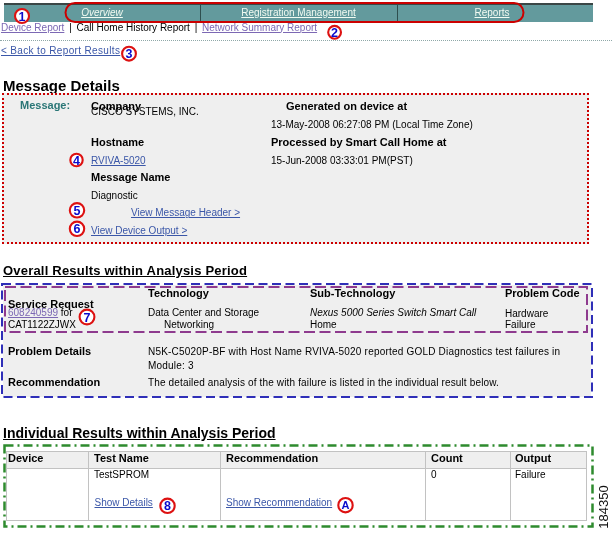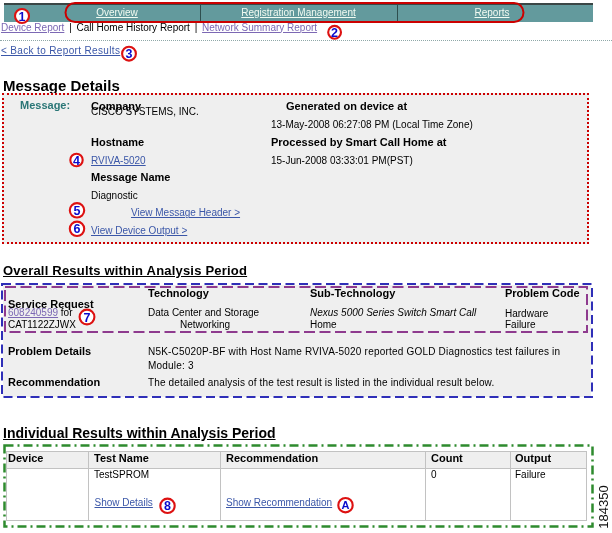--- a/index.html
+++ b/index.html
@@ -11,21 +11,21 @@
 a{text-decoration:underline;}
 .blu{color:#3B57A8;}
 .pur{color:#7C68B4;}
 </style>
 </head>
 <body>
 
 <div class="abs" style="left:4px;top:3px;width:589px;height:19px;background:#639A9D;border-top:2px solid #3A4646;box-sizing:border-box;"></div>
 <div class="abs" style="left:200px;top:4px;width:1px;height:18px;background:#2E4F4F;"></div>
 <div class="abs" style="left:397px;top:4px;width:1px;height:18px;background:#2E4F4F;"></div>
-<div class="abs t10" style="left:19px;top:6.5px;width:196px;text-align:center;"><a style="color:#F2FBF2;">Overview</a></div>
+<div class="abs t10" style="left:4px;top:6.5px;width:196px;text-align:center;font-style:italic;"><a style="color:#F2FBF2;">Overview</a></div>
 <div class="abs t10" style="left:200px;top:6.5px;width:197px;text-align:center;"><a style="color:#F2FBF2;">Registration Management</a></div>
 <div class="abs t10" style="left:397px;top:6.5px;width:190px;text-align:center;"><a style="color:#F2FBF2;">Reports</a></div>
 
 <div class="abs t10" style="left:1px;top:21.7px;color:#000;"><a class="pur">Device Report</a> <span style="margin:0 2px;">|</span> Call Home History Report <span style="margin:0 2px;">|</span> <a class="pur">Network Summary Report</a></div>
 
 <div class="abs" style="left:0;top:40px;width:612px;height:0;border-top:1px dotted #8FA8A8;"></div>
 
 <div class="abs t10" style="left:1px;top:45.2px;letter-spacing:0.35px;"><a class="blu">&lt; Back to Report Results</a></div>
 
 <div class="abs" style="left:3px;top:77.2px;font-size:15px;line-height:17.25px;font-weight:bold;">Message Details</div>
@@ -53,30 +53,30 @@
 <div class="abs" style="left:3px;top:285px;width:588px;height:112px;background:#EFEFEF;"></div>
 
 <div class="abs b11" style="left:8px;top:298px;">Service Request</div>
 <div class="abs b11" style="left:148px;top:287.4px;">Technology</div>
 <div class="abs b11" style="left:310px;top:287.4px;">Sub-Technology</div>
 <div class="abs b11" style="left:505px;top:287.4px;">Problem Code</div>
 
 <div class="abs t10" style="left:8px;top:306.75px;"><a class="pur">608240599</a> for</div>
 <div class="abs t10" style="left:8px;top:319.25px;">CAT1122ZJWX</div>
 <div class="abs t10" style="left:148px;top:306.75px;">Data Center and Storage</div>
-<div class="abs t10" style="left:156px;top:319.25px;padding-left:24px;">Networking</div>
+<div class="abs t10" style="left:140px;top:319.25px;padding-left:24px;">Networking</div>
 <div class="abs t10" style="left:310px;top:306.75px;font-style:italic;">Nexus 5000 Series Switch Smart Call</div>
 <div class="abs t10" style="left:310px;top:319.25px;">Home</div>
 <div class="abs t10" style="left:505px;top:308px;">Hardware</div>
 <div class="abs t10" style="left:505px;top:319.25px;">Failure</div>
 
 <div class="abs b11" style="left:8px;top:345.4px;">Problem Details</div>
 <div class="abs t10" style="left:148px;top:345.2px;line-height:13.5px;white-space:normal;width:425px;letter-spacing:0.2px;">N5K-C5020P-BF with Host Name RVIVA-5020 reported GOLD Diagnostics test failures in Module: 3</div>
 <div class="abs b11" style="left:8px;top:376.4px;">Recommendation</div>
-<div class="abs t10" style="left:148px;top:377.2px;letter-spacing:0.15px;">The detailed analysis of the test result is listed in the individual result below.</div>
+<div class="abs t10" style="left:148px;top:377.2px;letter-spacing:0.15px;">The detailed analysis of the with failure is listed in the individual result below.</div>
 
 <div class="abs" style="left:3px;top:425.6px;font-size:14px;line-height:14.95px;font-weight:bold;text-decoration:underline;">Individual Results within Analysis Period</div>
 
 <div class="abs" style="left:6px;top:451px;width:581px;height:70px;border:1px solid #C2C2C2;box-sizing:border-box;background:#fff;"></div>
 <div class="abs" style="left:7px;top:452px;width:579px;height:16px;background:#EFEFEF;"></div>
 <div class="abs" style="left:6px;top:468px;width:581px;height:1px;background:#C2C2C2;"></div>
 <div class="abs" style="left:88px;top:451px;width:1px;height:70px;background:#C2C2C2;"></div>
 <div class="abs" style="left:220px;top:451px;width:1px;height:70px;background:#C2C2C2;"></div>
 <div class="abs" style="left:425px;top:451px;width:1px;height:70px;background:#C2C2C2;"></div>
 <div class="abs" style="left:510px;top:451px;width:1px;height:70px;background:#C2C2C2;"></div>

